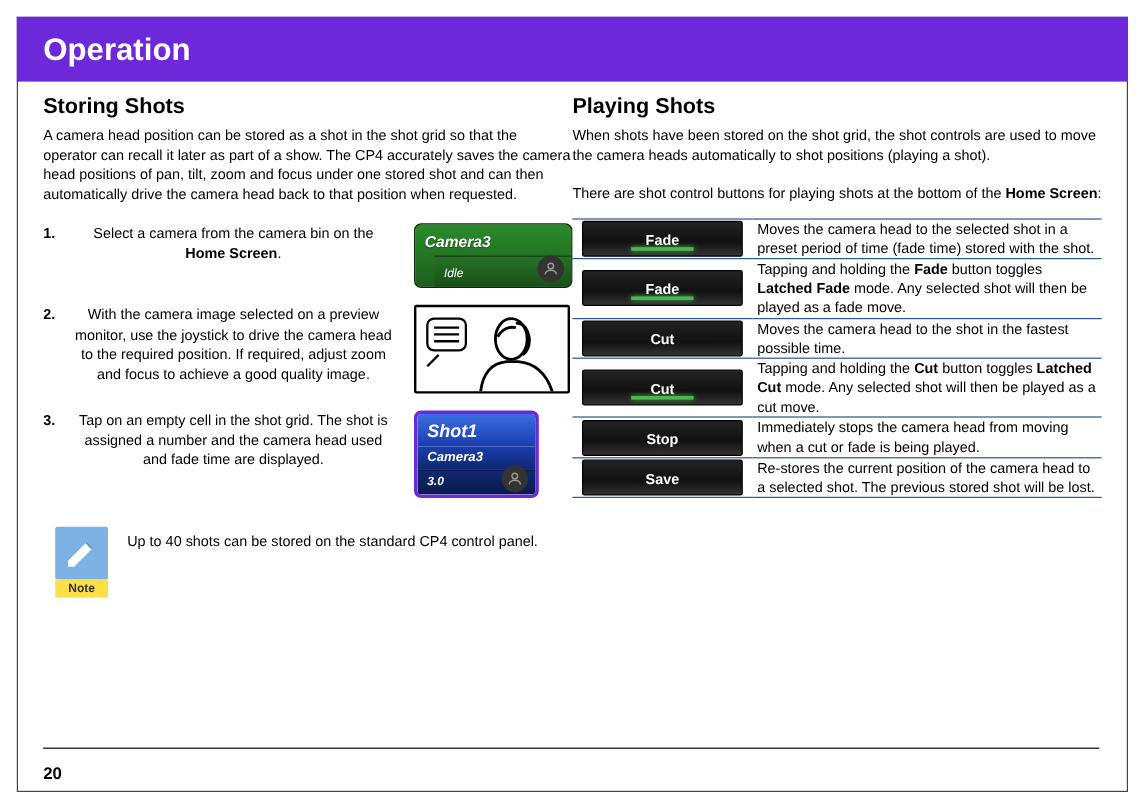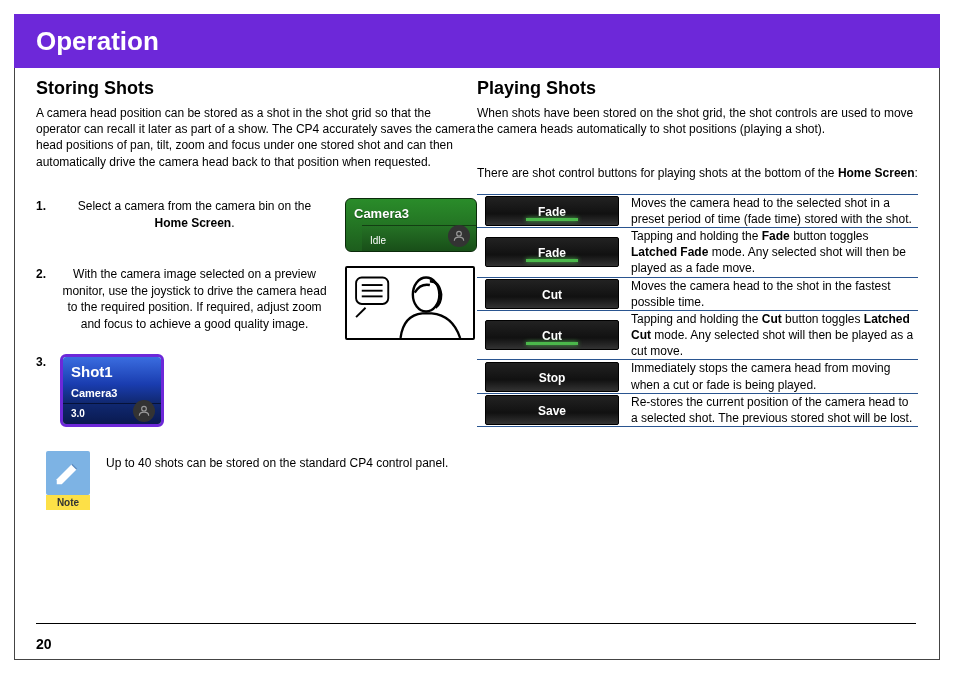--- a/index.html
+++ b/index.html
@@ -3,26 +3,26 @@
 <meta charset="utf-8">
 <style>
   * { box-sizing: border-box; margin: 0; padding: 0; }
   body { font-family: Arial, Helvetica, sans-serif; background: #fff; width: 954px; height: 674px; overflow: hidden; position: relative; }
   .page-border { position: absolute; inset: 14px 14px 14px 14px; border: 1px solid #444; }
   .header { position: absolute; top: 14px; left: 14px; right: 14px; height: 54px; background: #6d28d9; display: flex; align-items: center; padding-left: 22px; }
   .header h1 { color: #fff; font-size: 26px; font-weight: bold; }
   .content { position: absolute; top: 78px; left: 36px; right: 36px; bottom: 40px; display: flex; }
   .col { flex: 1; }
   .section-title { font-size: 18px; font-weight: bold; margin-bottom: 6px; }
-  .intro { font-size: 12px; line-height: 1.35; margin-bottom: 28px; }
+  .intro { font-size: 12px; line-height: 1.35; margin-bottom: 16px; }
   .ol { list-style: none; }
   .ol-item { display: flex; gap: 10px; margin-bottom: 14px; font-size: 12px; line-height: 1.4; }
   .ol-num { font-weight: bold; min-width: 14px; }
   .ol-text { flex: 1; padding-right: 6px; text-align: center; }
-  .ol-fig { width: 132px; flex-shrink: 0; }
+  .ol-fig { width: 132px; flex-shrink: 0; font-style: italic; }
   .bold { font-weight: bold; }
 
   .camera-pill { width: 132px; height: 54px; border-radius: 6px; overflow: hidden; background: linear-gradient(#2a8c2a, #1d5d1d); border: 1px solid #0a2a0a; position: relative; color: #fff; }
   .camera-pill .cname { font-weight: bold; font-size: 13px; padding: 6px 8px 2px 8px; text-shadow: 0 1px 1px rgba(0,0,0,0.4); }
   .camera-pill .cstatus { font-size: 10px; padding: 8px 8px 4px 8px; background: linear-gradient(#257225,#184d18); border-top: 1px solid rgba(0,0,0,0.2); margin-left: 16px; }
   .cam-icon { position: absolute; right: 6px; bottom: 4px; width: 22px; height: 22px; border-radius: 50%; background: #333; display: flex; align-items: center; justify-content: center; }
   .cam-icon svg { width: 14px; height: 14px; }
 
   .monitor-box { width: 130px; height: 74px; border: 2px solid #000; border-radius: 2px; background: #fff; position: relative; }
   .monitor-box svg { width: 100%; height: 100%; }
@@ -102,20 +102,21 @@
               <path d="M70 26 Q76 16 86 18" fill="none" stroke="#000" stroke-width="2.5"></path>
               <path d="M86 14 Q96 14 98 28 Q98 38 92 42" fill="none" stroke="#000" stroke-width="2.5"></path>
               <path d="M55 74 Q58 50 78 48 L88 48 Q110 50 118 74" fill="#fff" stroke="#000" stroke-width="2.5"></path>
             </svg>
           </div>
         </div>
       </div>
 
       <div class="ol-item">
         <div class="ol-num">3.</div>
+        <div class="ol-text">Tap on an empty cell in the shot grid. The shot is assigned a number and the camera head used and fade time are displayed.</div>
         <div class="ol-fig">
           <div class="shot-pill">
             <div class="sname">Shot1</div>
             <div class="scam">Camera3</div>
             <div class="sfade">3.0</div>
             <div class="cam-icon">
               <svg viewBox="0 0 24 24" fill="none" stroke="#9a9a9a" stroke-width="2">
                   <circle cx="12" cy="8" r="4"></circle>
                   <path d="M4 20c0-4 4-6 8-6s8 2 8 6"></path>
                 </svg>

